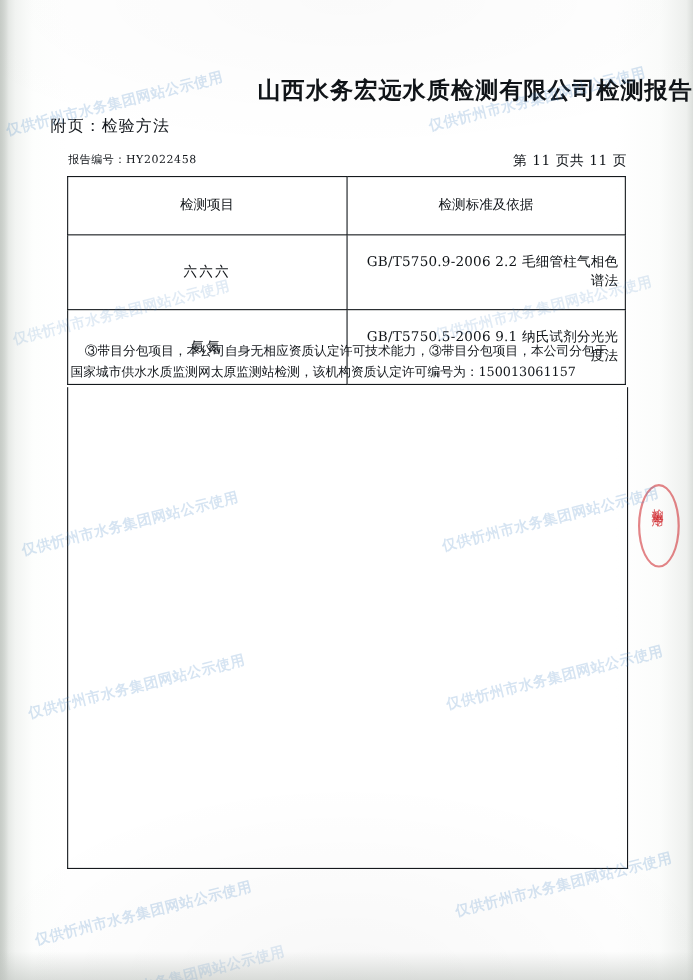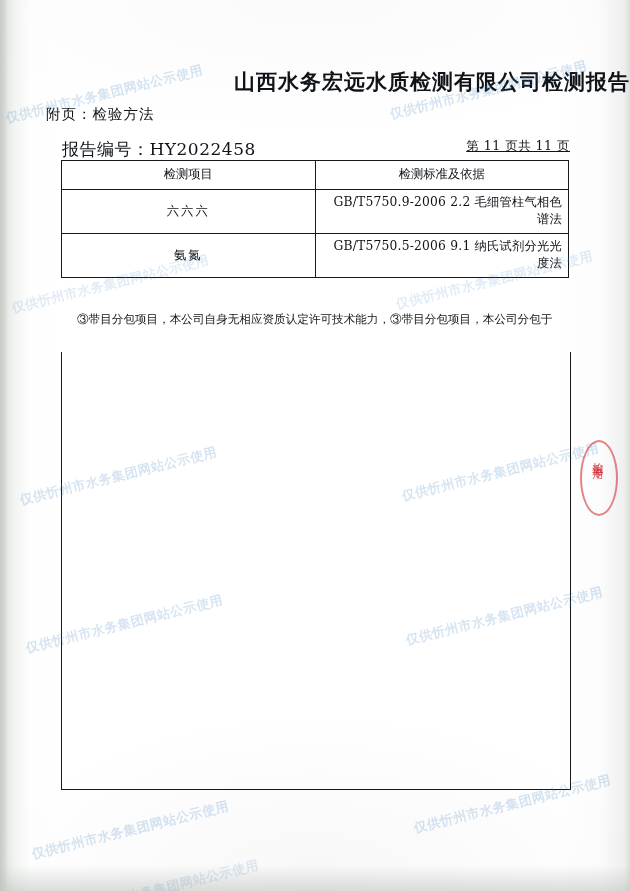--- a/index.html
+++ b/index.html
@@ -81,50 +81,49 @@
     font-family: "DejaVu Serif", "Liberation Serif", serif;
     font-size: 14.5px;
     font-weight: normal;
     color: #11151a;
     letter-spacing: 1px;
   }
   .report-no {
     position: absolute;
     left: 62px; top: 138px;
     font-family: "DejaVu Serif", "Liberation Serif", serif;
-    font-size: 17px;
+    font-size: 10px;
     color: #11151a;
     letter-spacing: 0.5px;
   }
   .page-no {
     position: absolute;
     right: 60px; top: 138px;
     font-family: "DejaVu Serif", "Liberation Serif", serif;
     font-size: 12.5px;
     color: #11151a;
     letter-spacing: 0.5px;
-    text-decoration: underline;
   }
 
   
   table.main-table {
     position: absolute;
     left: 61px;
     top: 160px;
     width: 508px;
     border-collapse: collapse;
     table-layout: fixed;
     font-family: "DejaVu Serif", "Liberation Serif", serif;
   }
   table.main-table th,
   table.main-table td {
     border: 1px solid #15191d;
     color: #0f1317;
     font-size: 12.3px;
-    padding: 4px 6px;
+    padding: 16px 6px;
     vertical-align: middle;
     line-height: 1.42;
   }
   table.main-table th {
     font-weight: normal;
     text-align: center;
     height: 20px;
   }
   td.col-item {
     text-align: center;
@@ -225,20 +224,21 @@
         </tr>
         <tr class="row-h1">
           <td class="col-item">氨氮</td>
           <td class="col-std">GB/T5750.5-2006 9.1 纳氏试剂分光光度法</td>
         </tr>
       </tbody>
     </table>
 
     <div class="notes">
       <div class="line indent">③带目分包项目，本公司自身无相应资质认定许可技术能力，③带目分包项目，本公司分包于</div>
+      <div class="line">国家城市供水水质监测网太原监测站检测，该机构资质认定许可编号为：150013061157</div>
     </div>
 
     <div class="blank-box"></div>
 
     <div class="stamp">
       <div class="ring"></div>
       <div class="txt">检测专用</div>
     </div>
 
   </div>

